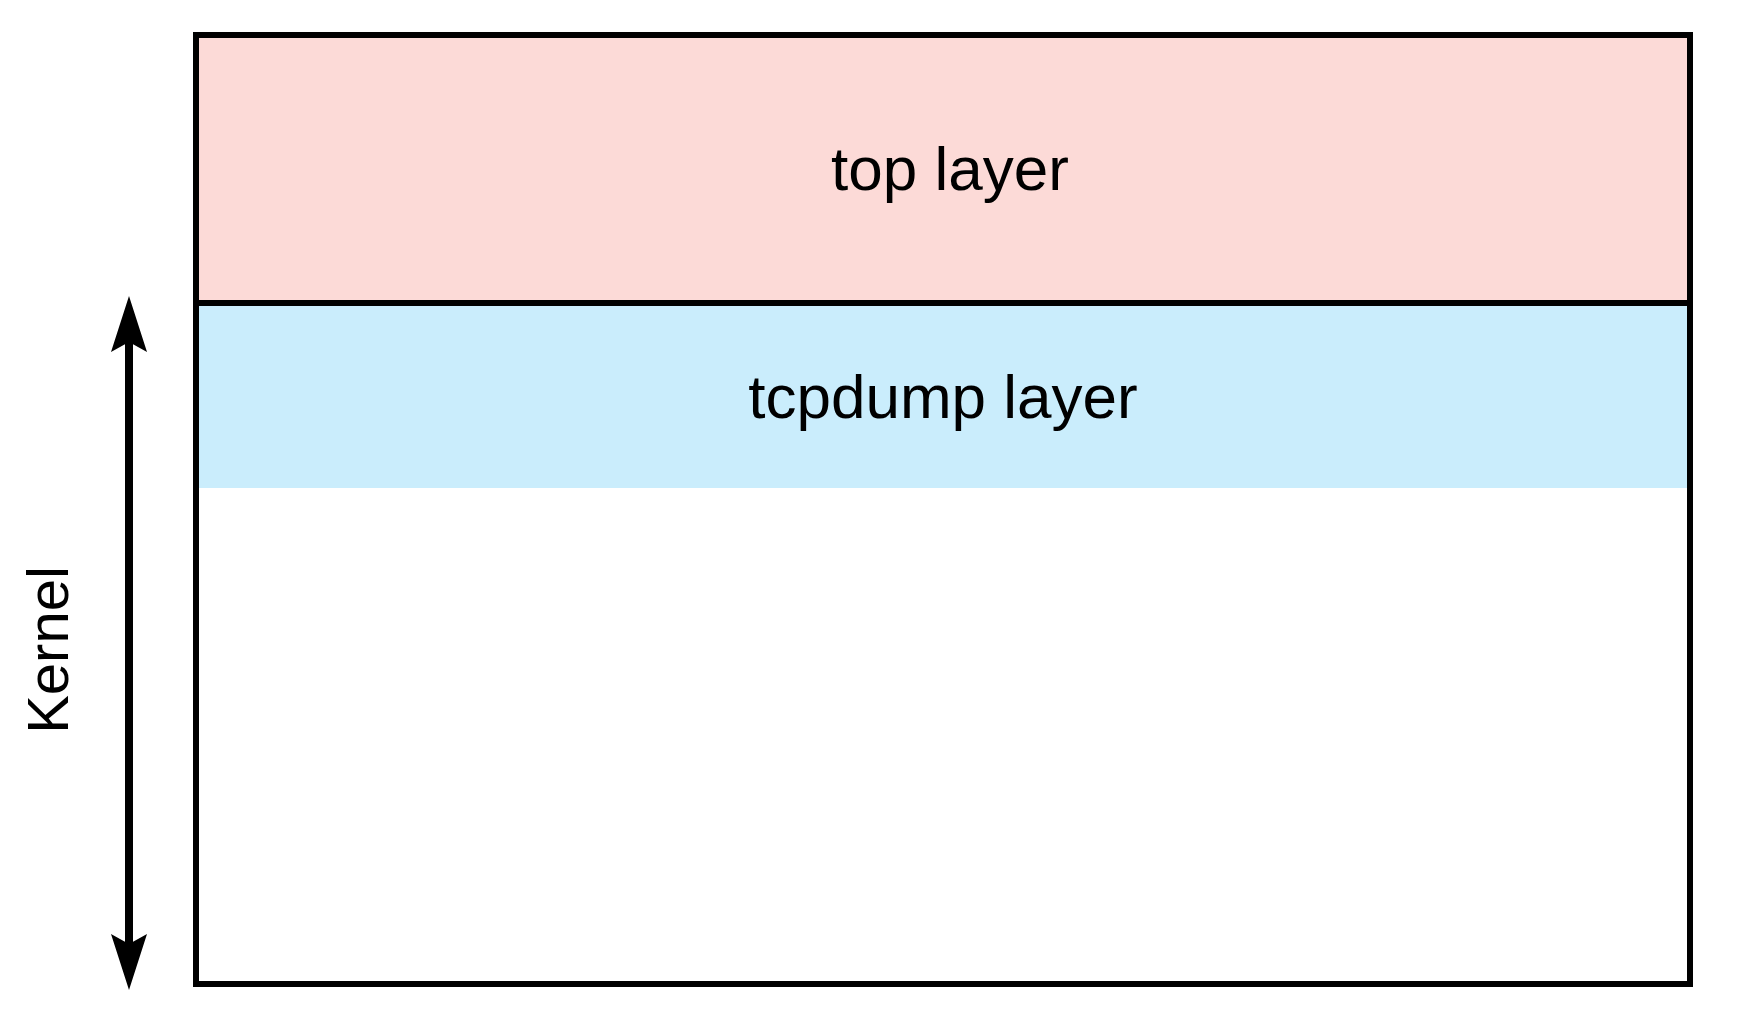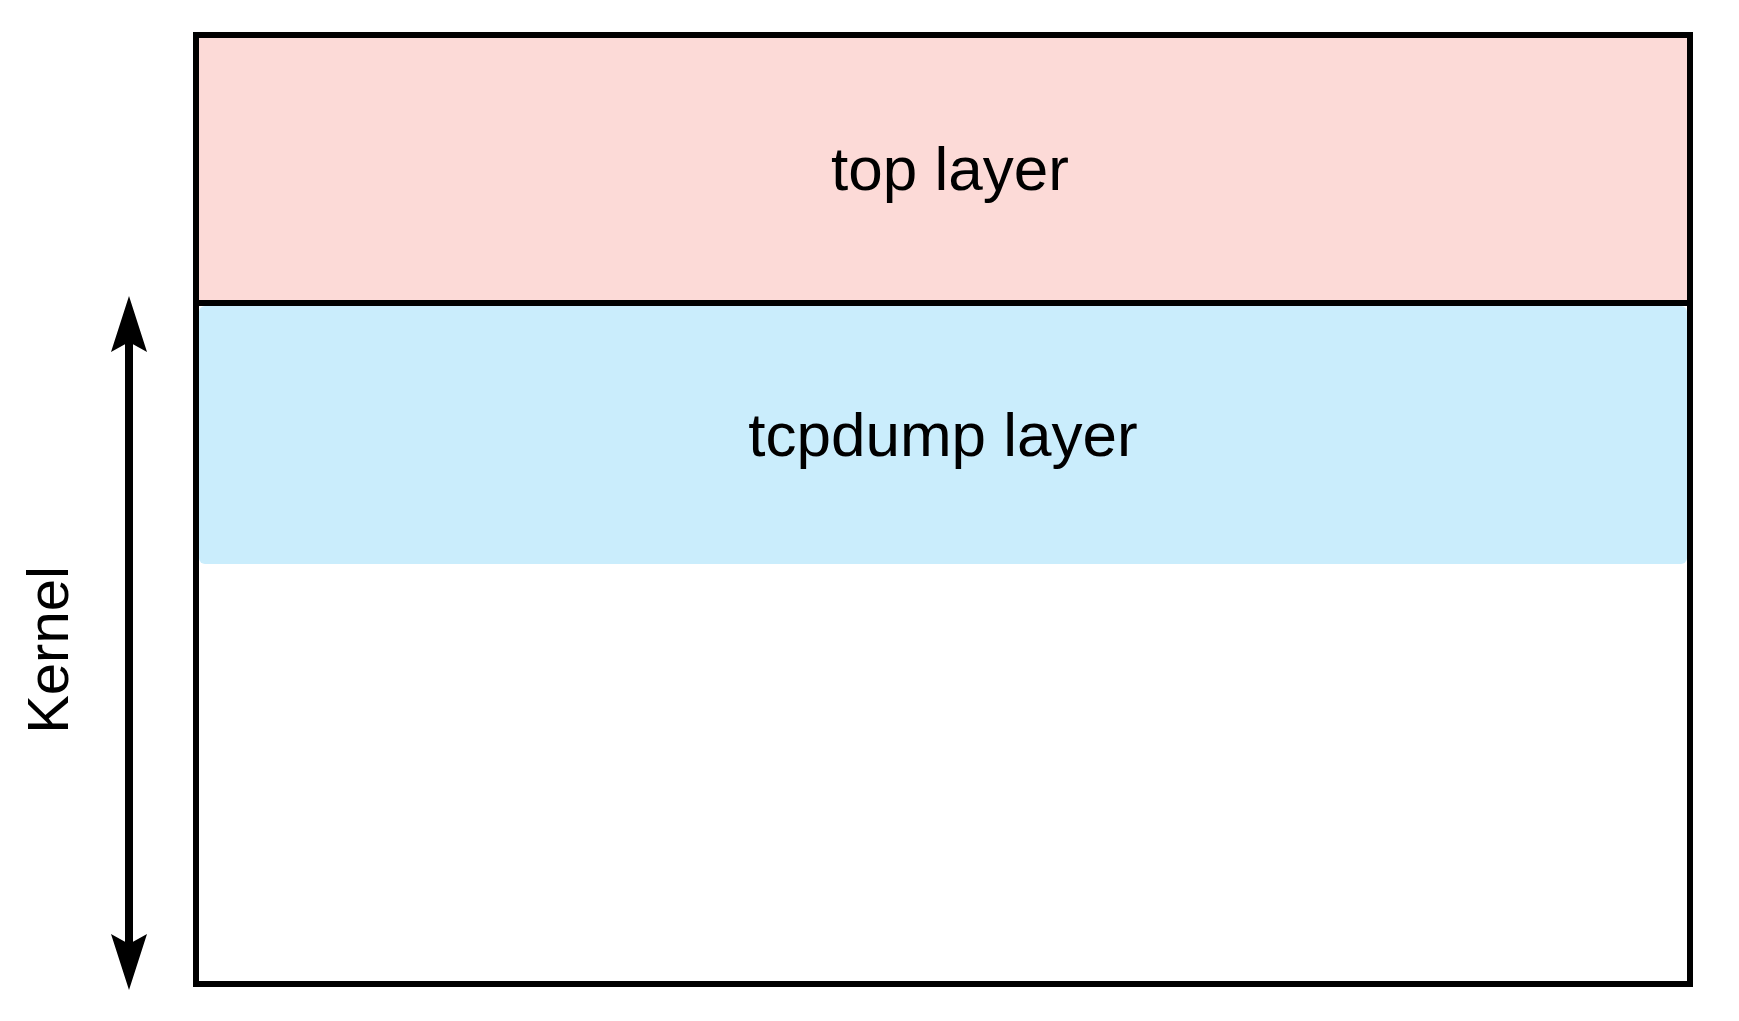--- a/index.html
+++ b/index.html
@@ -82,22 +82,21 @@
   #layer-top {
     height: 268px;
     border-bottom: 6px solid #000000;
     padding-left: 14px;
   }
   #layer-strace {
     height: 417px;
     border-bottom: 6px solid #000000;
   }
   #layer-tcpdump {
-    height: 258px;
-    border-radius: 6px;
+    height: 182px;
   }
 </style>
 </head>
 <body>
 
 <div id="diagram-root">
 
   <div id="kernel-annotation">
 
     <div id="kernel-label">Kernel</div>

